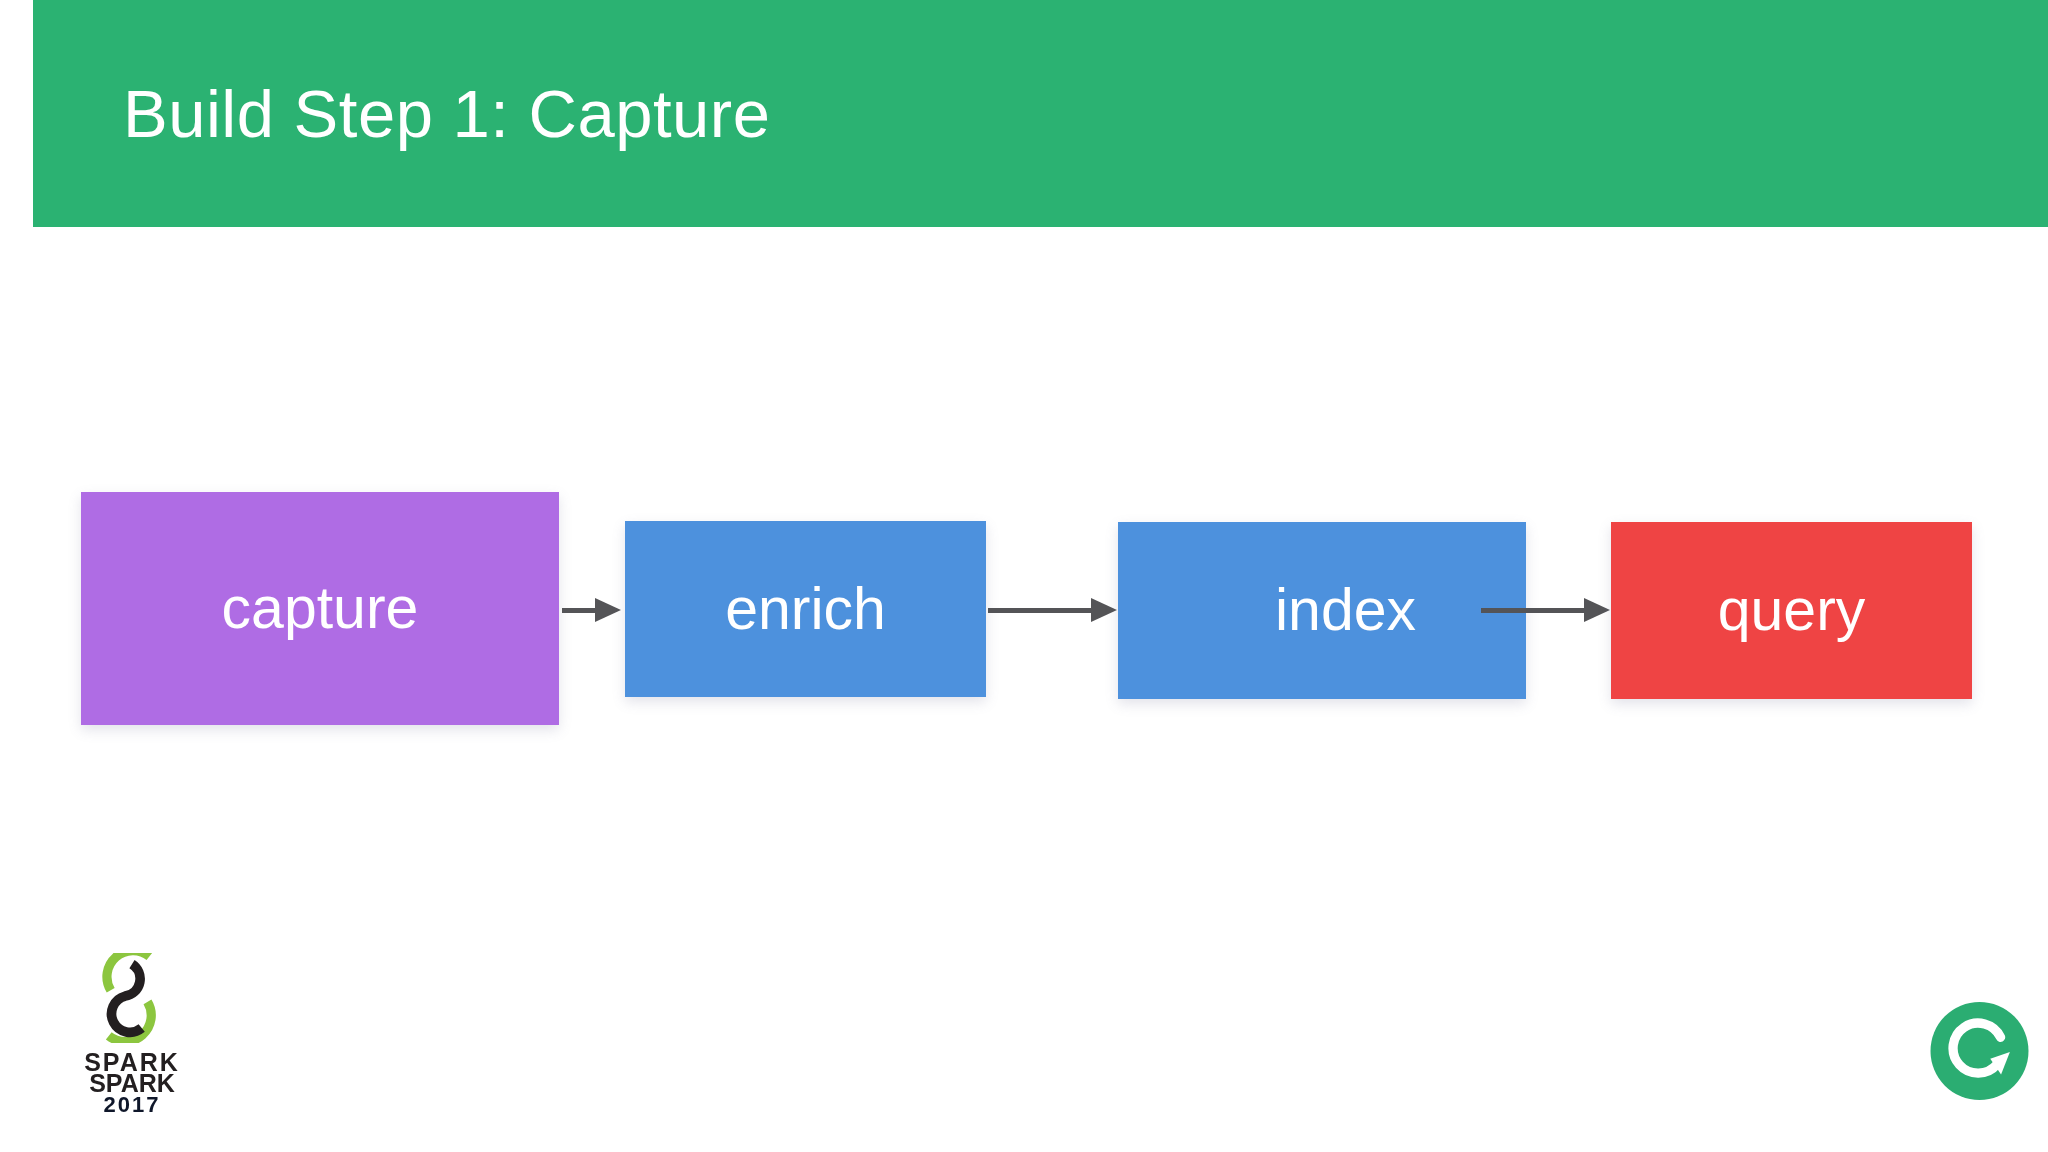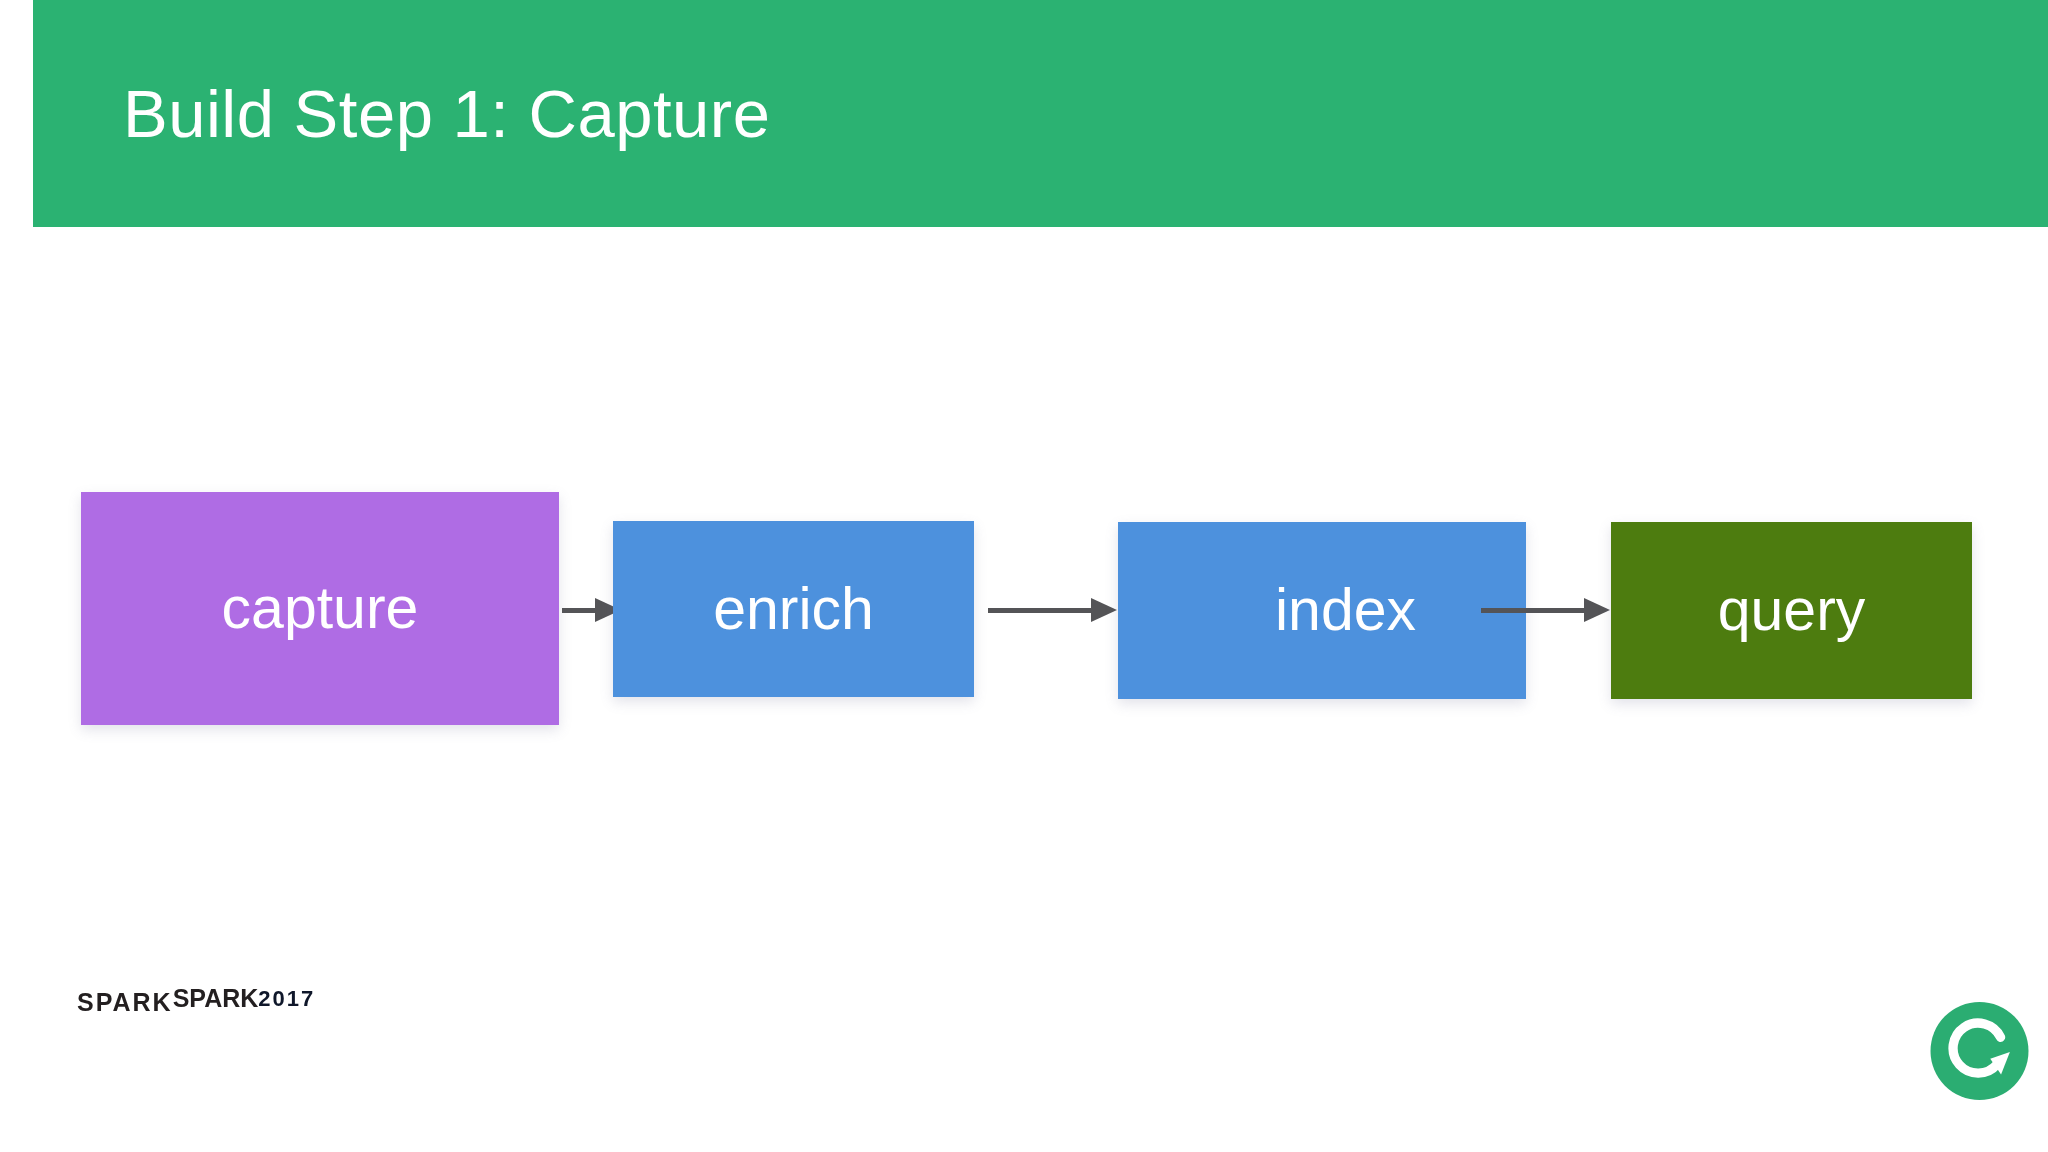--- a/index.html
+++ b/index.html
@@ -40,23 +40,23 @@
     align-items: center;
     justify-content: center;
     box-shadow: 0 5px 12px rgba(100, 100, 140, 0.18);
   }
   .node-label {
     color: #ffffff;
     font-size: 59px;
     line-height: 1;
   }
   .node-capture { left: 48px;  top: 492px; width: 478px; height: 233px; background: #af6ce4; }
-  .node-enrich  { left: 580px; top: 521px; width: 361px; height: 176px; background: #4d91dd; align-items: center; }
+  .node-enrich  { left: 592px; top: 521px; width: 361px; height: 176px; background: #4d91dd; align-items: center; }
   .node-index   { left: 1085px; top: 522px; width: 361px; height: 177px; background: #4d91dd; padding-left: 47px; }
-  .node-query   { left: 1578px; top: 522px; width: 361px; height: 177px; background: #4d7c0f; }
+  .node-query   { left: 1578px; top: 522px; width: 361px; height: 177px; background: #ef4444; }
 
   
   .arrow {
     position: absolute;
     top: 597px;
     height: 26px;
     display: flex;
     align-items: center;
   }
   .arrow-shaft { flex: 1; height: 5px; background: #545457; }
@@ -69,21 +69,21 @@
   .arrow-1 { left: 529px;  width: 59px; }
   .arrow-2 { left: 955px;  width: 129px; }
   .arrow-3 { left: 1448px; width: 129px; }
 
   
   .spark-logo {
     position: absolute;
     left: 44px; top: 953px;
     width: 110px;
     display: flex;
-    flex-direction: row;
+    flex-direction: column;
     align-items: center;
     text-align: left;
   }
   .spark-swirl { width: 62px; height: 90px; }
   .spark-word {
     color: #231f20;
     font-weight: 800;
     font-size: 25px;
     line-height: 21px;
     white-space: nowrap;

